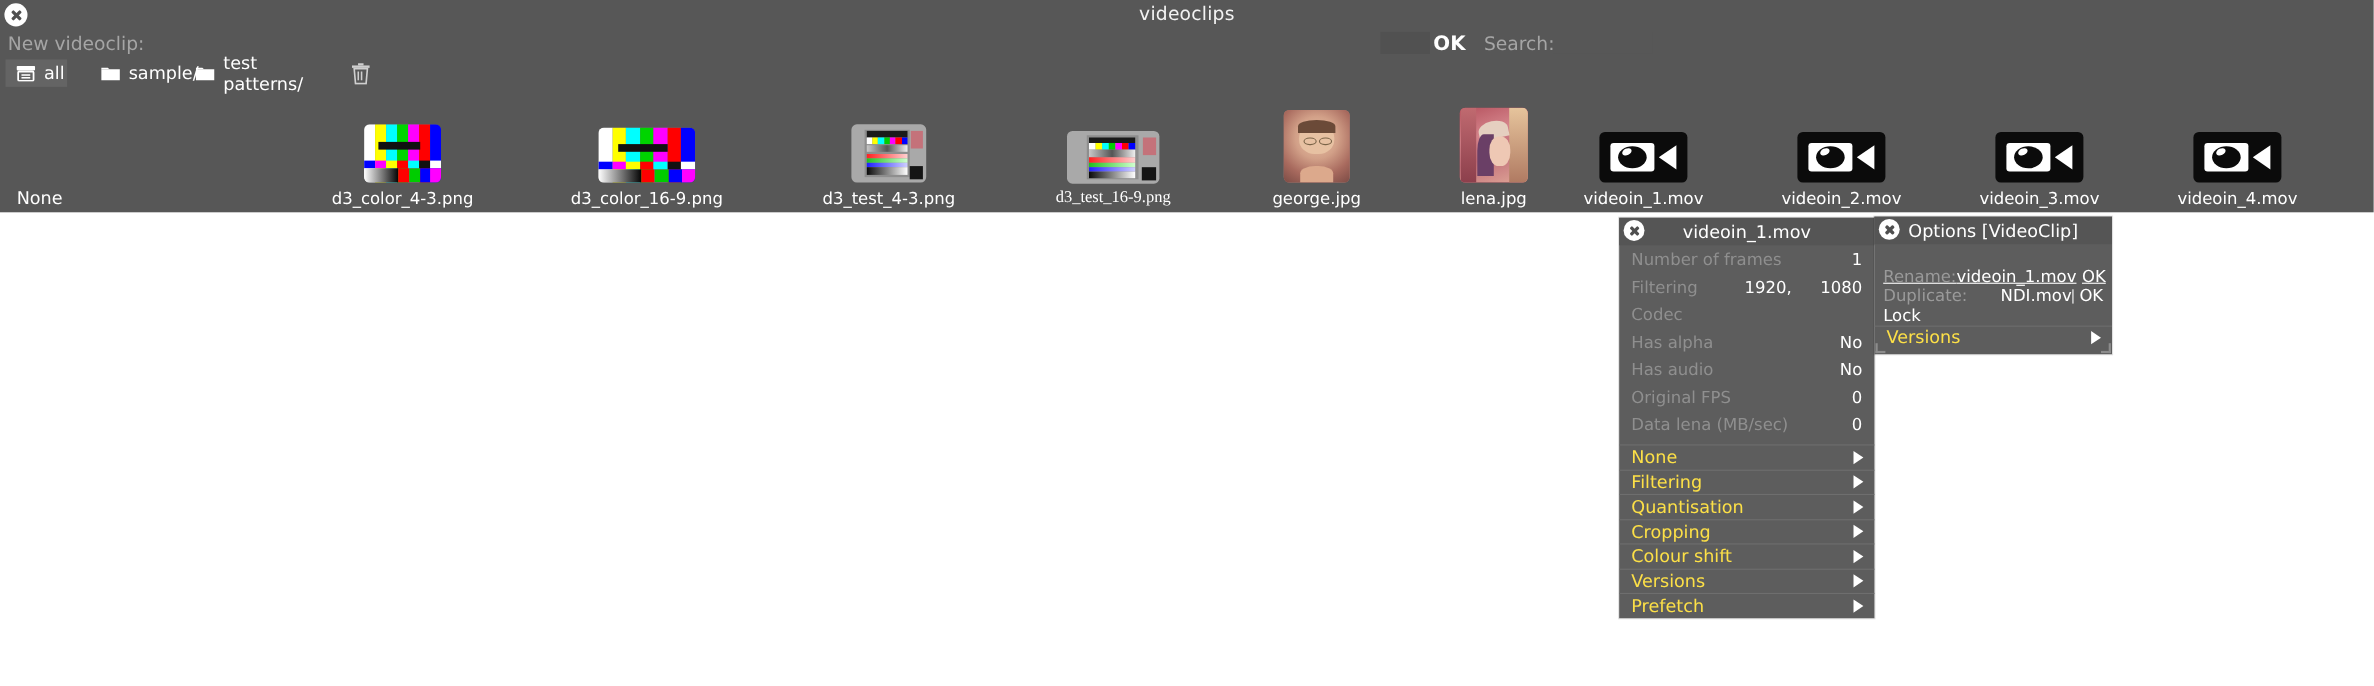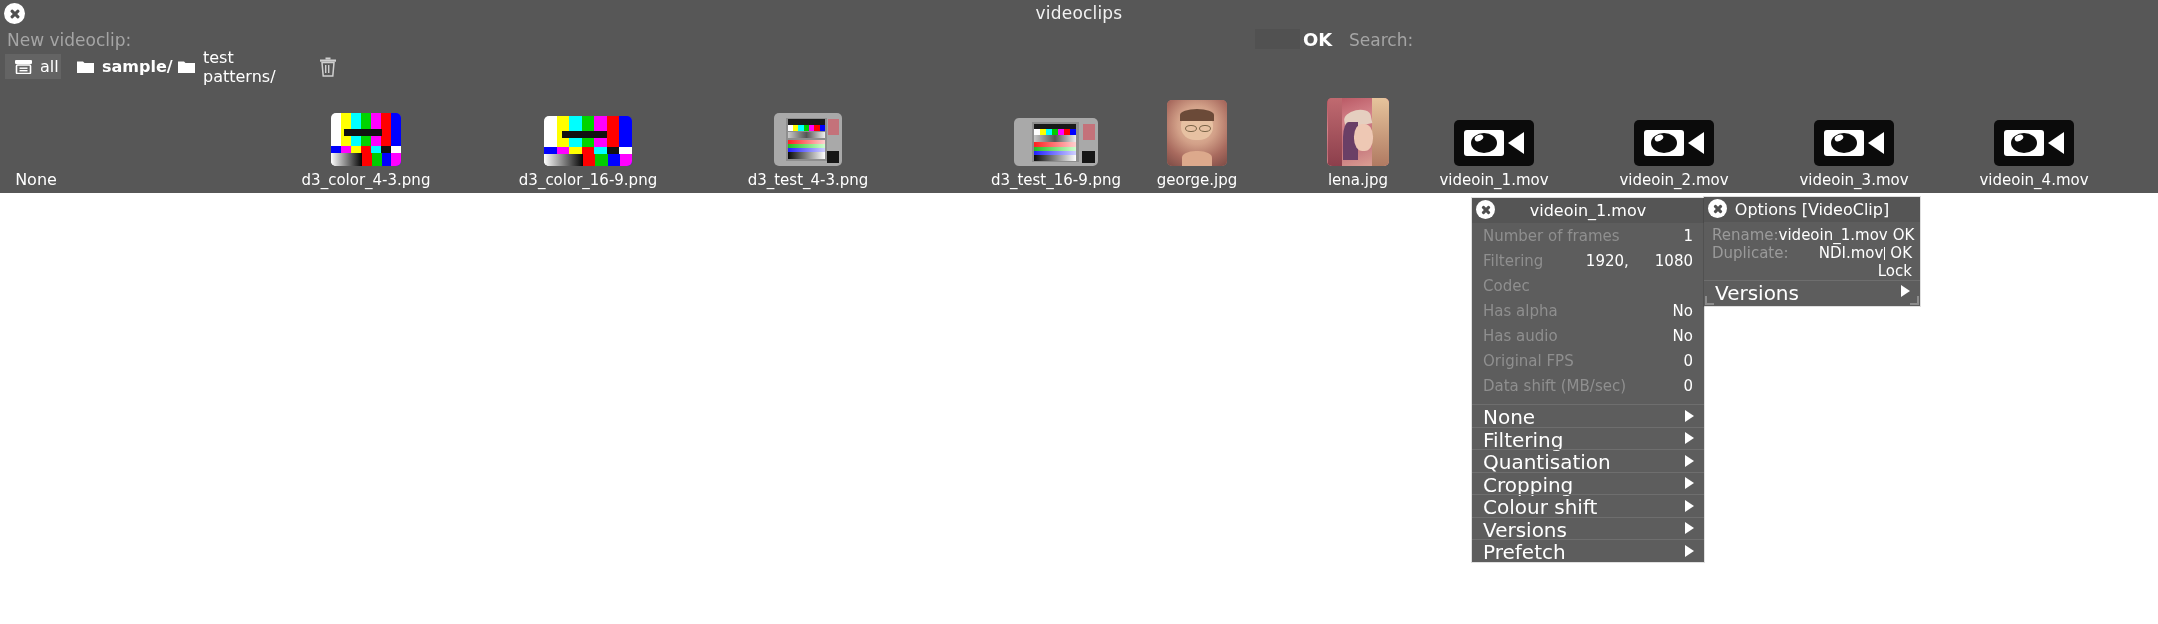--- a/index.html
+++ b/index.html
@@ -65,21 +65,21 @@
   .folder-tab{
     position:absolute; top:0; height:25px;
     display:flex; align-items:center; gap:8px;
     padding:0 10px; box-sizing:border-box;
     font-size:16px; color:#ffffff;
   }
   .folder-tab.selected{background:#646464;}
   .folder-ico{display:inline-block;width:17px;height:14px;position:relative;}
   .folder-ico svg{display:block;}
   #tab-all{left:5px;width:56px;}
-  #tab-sample{left:67px;width:96px;font-weight:bold;}
+  #tab-sample{left:82px;width:96px;}
   #tab-testpat{left:168px;width:132px;}
   #trash-btn{
     position:absolute; left:316px; top:1px; width:24px; height:24px;
     display:flex;align-items:center;justify-content:center;
   }
 
   
   #thumb-strip{
     position:absolute; left:0; top:84px; width:100%; height:105px;text-align:right;
   }
@@ -123,23 +123,23 @@
   .info-row{
     height:25px; display:flex; align-items:center;
     padding:0 11px; box-sizing:border-box;
     font-size:15px;
   }
   .info-key{color:#8f8f8f;}
   .info-val{margin-left:auto;color:#ffffff;}
   .info-val2{color:#ffffff;}
 
   .menu-row{
-    height:22.5px; display:flex;
+    height:22.5px; display:flex;align-items:center;
     padding:0 11px; box-sizing:border-box;
-    font-size:20px;color:#ffffff;
+    font-size:16px;color:#fde047;
     border-top:1px solid #6e6e6e;
     position:relative;
   }
   .menu-row .arrow{
     position:absolute; right:10px; top:50%; transform:translateY(-50%);
     width:0;height:0;border-left:9px solid #ffffff;
     border-top:6px solid transparent;border-bottom:6px solid transparent;
   }
 
   .opt-row{
@@ -150,21 +150,21 @@
   .opt-key{color:#9a9a9a;}
   .opt-input{
     flex:1; text-align:right; color:#ffffff; padding-right:2px;
     position:relative; white-space:nowrap;
   }
   .opt-ok{color:#ffffff; padding-left:3px;}
   .caret{
     display:inline-block;width:1px;height:13px;background:#ffffff;
     vertical-align:-2px;margin-left:1px;
   }
-  .opt-center{justify-content:flex-end;}
+  .opt-center{justify-content:flex-start;}
 
   .corner{position:absolute;width:7px;height:7px;}
   .corner.tr{right:1px;top:1px;border-top:2px solid #8c8c8c;border-right:2px solid #8c8c8c;}
   .corner.bl{left:1px;bottom:1px;border-bottom:2px solid #8c8c8c;border-left:2px solid #8c8c8c;}
   .corner.br{right:1px;bottom:1px;border-bottom:2px solid #8c8c8c;border-right:2px solid #8c8c8c;}
 </style>
 </head>
 <body>
 
 <div id="browser-window">
@@ -314,21 +314,21 @@
         <div style="position:absolute;left:20%;top:50%;width:55%;height:8%;background:linear-gradient(90deg,#ff2020,#ffd0d0);"></div>
         <div style="position:absolute;left:20%;top:58%;width:55%;height:8%;background:linear-gradient(90deg,#20c020,#d0ffd0);"></div>
         <div style="position:absolute;left:20%;top:66%;width:55%;height:8%;background:linear-gradient(90deg,#2020ff,#d0d0ff);"></div>
         <div style="position:absolute;left:20%;top:74%;width:55%;height:12%;background:linear-gradient(90deg,#0a0a0a,#ffffff);"></div>
         <div style="position:absolute;right:4%;top:12%;width:16%;height:30%;background:#c4727a;"></div>
         <div style="position:absolute;right:4%;bottom:5%;width:18%;height:24%;background:#151515;"></div>
       </div>
       <div class="thumb-label">d3_test_4-3.png</div>
     </div>
 
-    <div class="thumb-cell" style="left:976px;">
+    <div class="thumb-cell" style="left:932px;font-family:Liberation Serif, serif;">
       <div class="thumb-img" style="width:84px;height:48px;background:#a9a9a9;">
         <div style="position:absolute;left:22%;top:9%;width:55%;height:82%;background:#8e8e8e;"></div>
         <div style="position:absolute;left:24%;top:12%;width:50%;height:10%;background:#1a1a1a;"></div>
         <div style="position:absolute;left:24%;top:23%;width:50%;height:12%;display:flex;">
           <i style="flex:1;background:#ffffff"></i>
             <i style="flex:1;background:#ffff00"></i>
           <i style="flex:1;background:#00ffff"></i>
             <i style="flex:1;background:#00cc00"></i>
           <i style="flex:1;background:#ff00ff"></i>
             <i style="flex:1;background:#ff0000"></i>
@@ -452,21 +452,21 @@
     <span class="info-key">Has audio</span>
     <span class="info-val">No</span>
   </div>
 
   <div class="info-row">
     <span class="info-key">Original FPS</span>
     <span class="info-val">0</span>
   </div>
 
   <div class="info-row">
-    <span class="info-key">Data shift (MB/sec)</span>
+    <span class="info-key">Data lena (MB/sec)</span>
     <span class="info-val">0</span>
   </div>
 
   <div style="height:6px;"></div>
 
   <div class="menu-row">
     <span>None</span>
     <span class="arrow"></span>
   </div>
   <div class="menu-row">
@@ -499,21 +499,21 @@
 
   <span class="corner tr"></span>
   <span class="corner bl"></span>
   <span class="corner br"></span>
 
   <div class="panel-title">
     <span class="close-btn"></span>
     <span>Options [VideoClip]</span>
   </div>
 
-  <div class="opt-row" style="margin-top:4px;">
+  <div class="opt-row" style="margin-top:20px;text-decoration:underline;">
     <span class="opt-key">Rename:</span>
     <span class="opt-input">videoin_1.mov</span>
     <span class="opt-ok">OK</span>
   </div>
 
   <div class="opt-row">
     <span class="opt-key">Duplicate:</span>
     <span class="opt-input"><span>NDI.mov</span><span class="caret"></span></span>
     <span class="opt-ok">OK</span>
   </div>

